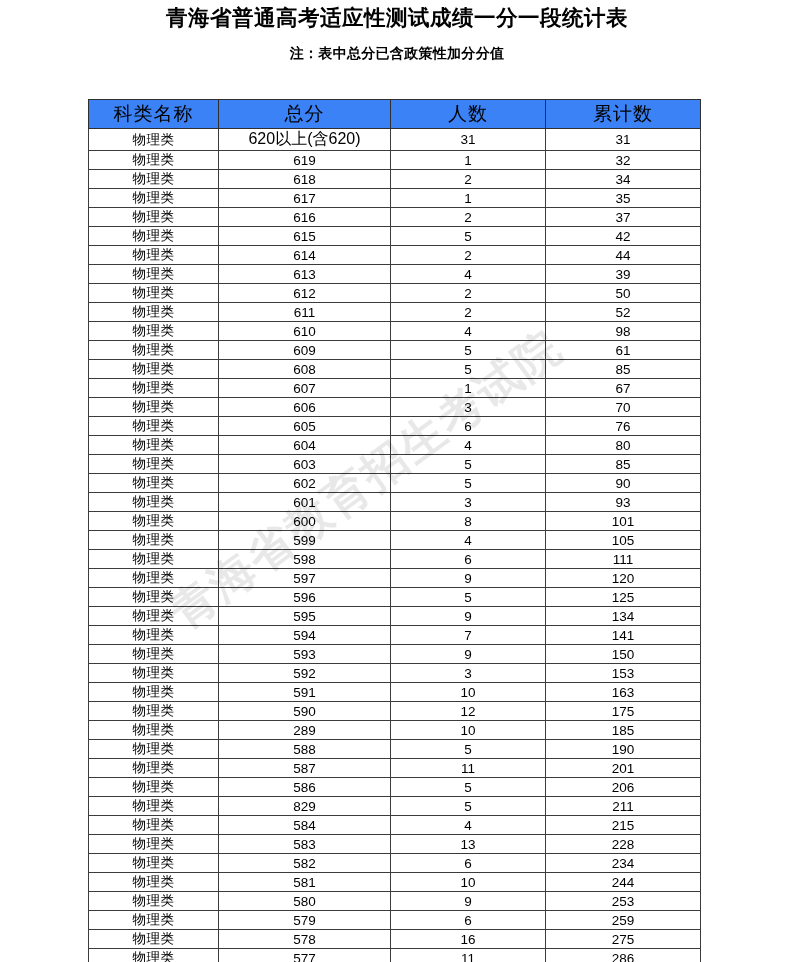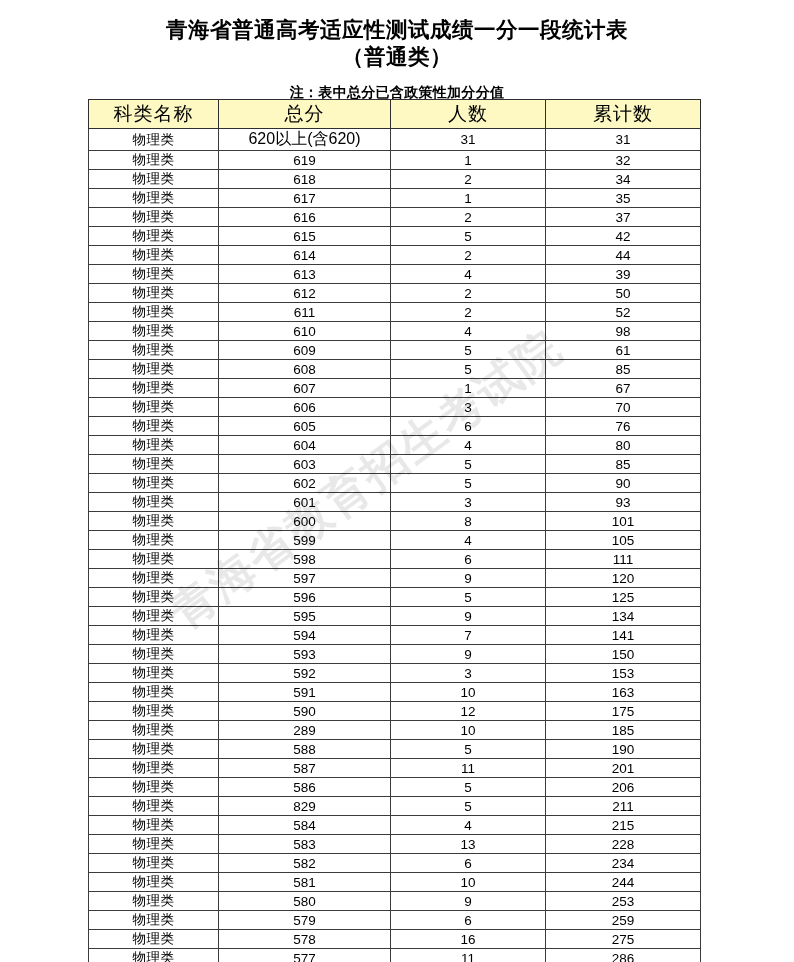--- a/index.html
+++ b/index.html
@@ -41,21 +41,21 @@
     top: 588px;
     font-size: 45px;
     transform: rotate(-36deg);
     transform-origin: 0 50%;
   }
 
   
   #page-header {
     position: relative;
     z-index: 2;
-    padding-top: 17px;
+    padding-top: 5px;
     text-align: center;
   }
   #doc-title-line1,
   #doc-title-line2 {
     font-family: "Liberation Serif", "DejaVu Serif", serif;
     font-weight: bold;
     font-size: 21.5px;
     line-height: 27px;
     letter-spacing: 0.5px;
     white-space: nowrap;
@@ -91,21 +91,21 @@
   table#score-table th,
   table#score-table td {
     border: 1px solid #3b3b3b;
     text-align: center;
     vertical-align: middle;
     padding: 0;
     background: transparent;
   }
 
   table#score-table thead th {
-    background: #fef9c3;
+    background: #3b82f6;
     height: 28px;
     font-family: Liberation Serif, serif;
     font-weight: normal;
     font-size: 19px;
     letter-spacing: 1px;
     border-color: #2f2f2f;
   }
 
   table#score-table tbody tr { height: 19px; }
 
@@ -126,21 +126,20 @@
 </style>
 </head>
 <body>
 
 <div id="watermark-layer">
   <div class="watermark-text" id="watermark-main">青海省教育招生考试院</div>
 </div>
 
 <div id="page-header">
   <div id="doc-title-line1">青海省普通高考适应性测试成绩一分一段统计表</div>
-  <div id="doc-title-line2">（普通类）</div>
   <div id="doc-note">注：表中总分已含政策性加分分值</div>
 </div>
 
 <div id="score-table-wrap">
   <table id="score-table">
     <colgroup>
       <col class="c-cat">
         <col class="c-score">
         <col class="c-num">
         <col class="c-cum">

